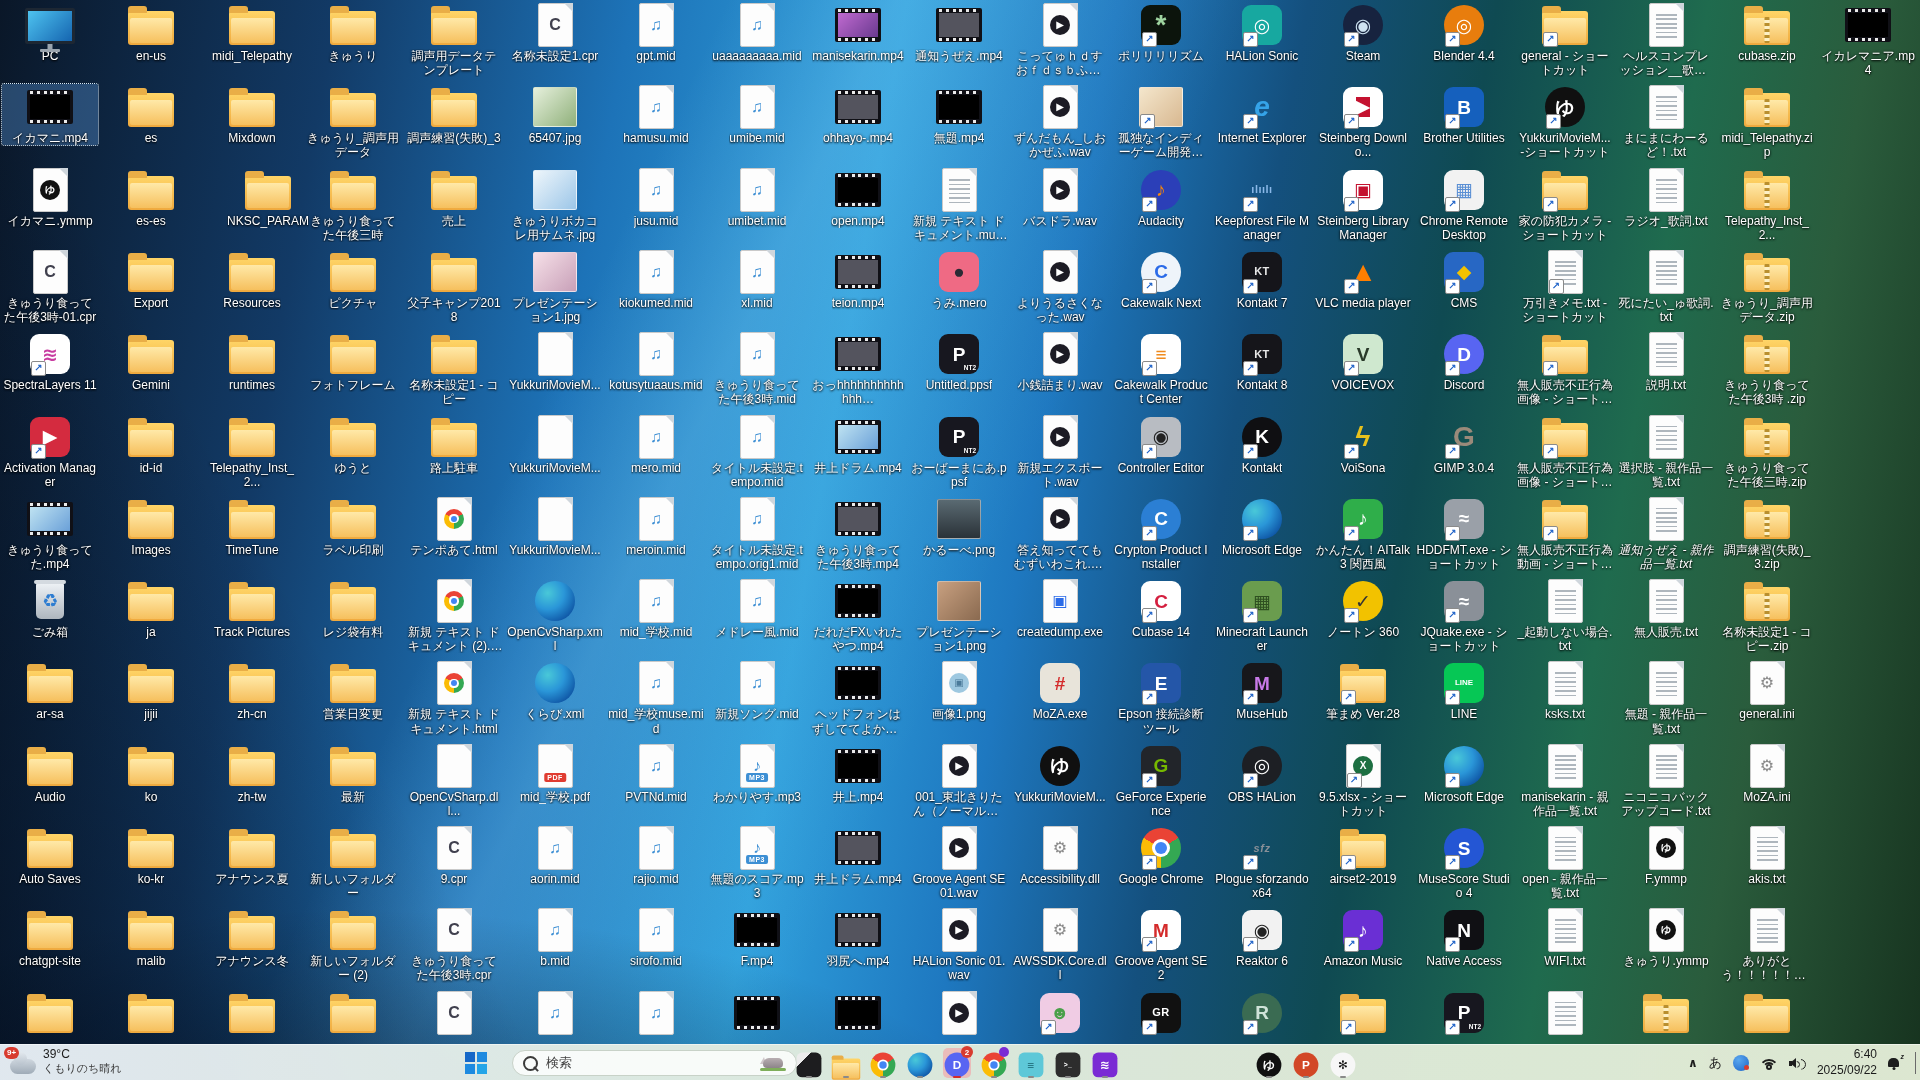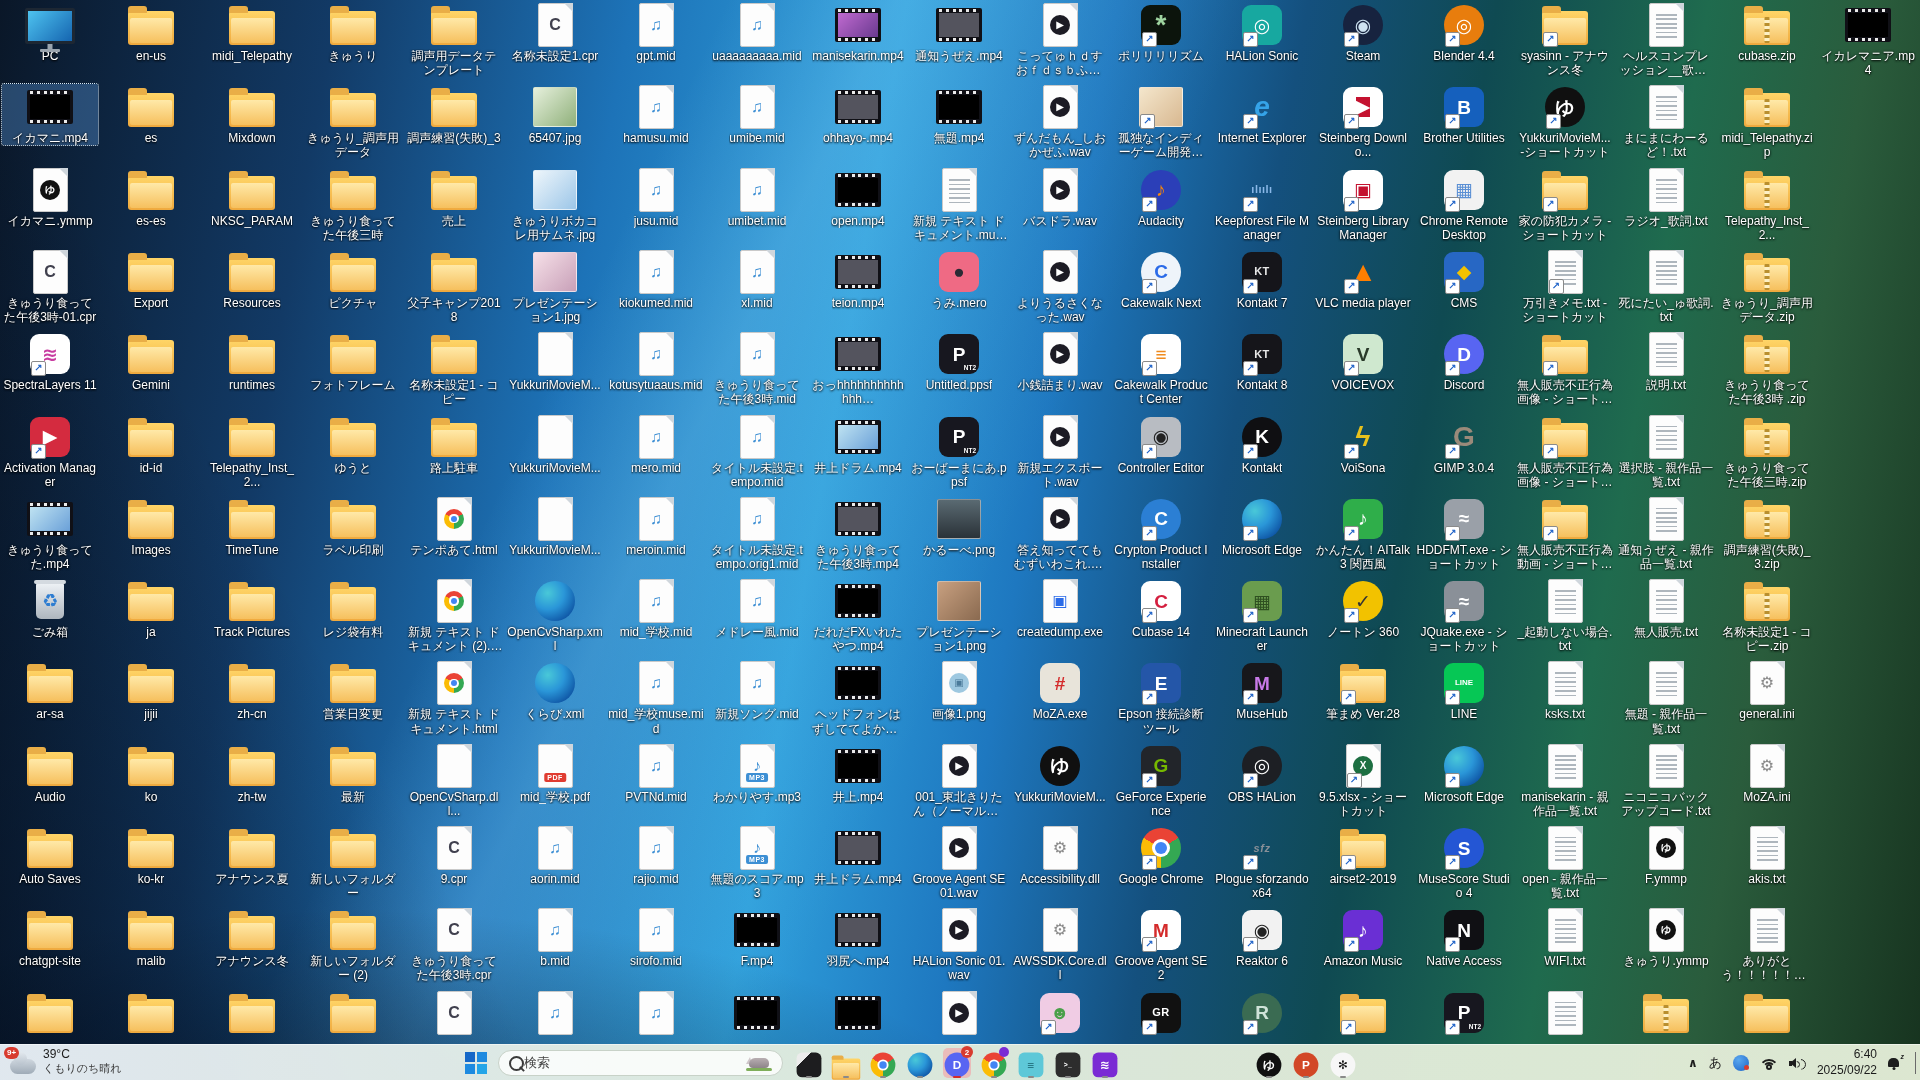--- a/index.html
+++ b/index.html
@@ -75,22 +75,22 @@
   #weather{position:absolute;left:10px;top:2px;display:flex;align-items:center;gap:7px;cursor:default}
   .cloud{position:relative;width:26px;height:15px;background:linear-gradient(180deg,#cfd7df,#9fabb7);border-radius:10px;margin-top:10px}
   .cloud::before{content:'';position:absolute;left:4px;top:-7px;width:13px;height:13px;background:linear-gradient(180deg,#e2e8ee,#b9c3cd);border-radius:50%}
   .wbadge{position:absolute;left:-6px;top:-12px;background:#d83b2f;color:#fff;font-size:8px;font-weight:bold;border-radius:8px;padding:2px 3px;line-height:1}
   .wtxt{display:flex;flex-direction:column;line-height:1.25}
   .wtemp{font-size:12px;color:#1b1b1b}
   .wcond{font-size:11px;color:#3a3a3a}
   #start{position:absolute;left:463px;top:6px;width:26px;height:24px;display:flex;align-items:center;justify-content:center;border-radius:4px}
   .winlogo{display:grid;grid-template-columns:10px 10px;grid-template-rows:10px 10px;gap:2px}
   .winlogo i{display:block}
-  #search{position:absolute;left:498px;top:5px;width:285px;height:26px;background:rgba(255,255,255,.8);
-      border:1px solid #c8d2c8;border-radius:14px;display:flex;align-items:center;padding:0 10px;box-sizing:border-box;}
+  #search{position:absolute;left:512px;top:5px;width:285px;height:26px;background:rgba(255,255,255,.8);
+      border:1px solid #c8d2c8;border-radius:14px;display:flex;align-items:center;padding:0 10px;box-sizing:border-box;gap:8px}
   .mag{width:11px;height:11px;border:2px solid #3a3a3a;border-radius:50%;position:relative;flex:none}
   .mag::after{content:'';position:absolute;width:2px;height:6px;background:#3a3a3a;transform:rotate(-45deg);left:10px;top:8px}
   .sph{flex:1;font-size:13px;color:#3f3f3f}
   .rhino{position:relative;width:26px;height:16px;flex:none}
   .rbody{position:absolute;left:3px;top:3px;width:20px;height:10px;background:linear-gradient(180deg,#b8aeb2,#8d8489);border-radius:6px 5px 4px 4px}
   .rhorn{position:absolute;left:0;top:2px;width:0;height:0;border-bottom:7px solid #cfc6ca;border-left:4px solid transparent;border-right:2px solid transparent}
   .rgrass{position:absolute;left:0;bottom:0;width:26px;height:3px;background:#7fae5a;border-radius:2px}
   #tbapps{position:absolute;left:795px;top:3px;display:flex;align-items:flex-start;gap:9px}
   .tbapp{position:relative;width:28px;height:30px;display:flex;flex-direction:column;align-items:center;border-radius:5px}
   .tbapp .ico{transform:scale(.62);transform-origin:center 12px}
@@ -244,21 +244,21 @@
         </div>
         <span class="sc">↗</span>
       </div>
       <div class="lbl">Blender 4.4</div>
     </div>
     <div class="cell" style="left: 1517px; top: 2px;">
       <div class="icoarea">
         <div class="ico b-folder"></div>
         <span class="sc">↗</span>
       </div>
-      <div class="lbl">syasinn - アナウンス冬</div>
+      <div class="lbl">general - ショートカット</div>
     </div>
     <div class="cell" style="left: 1618px; top: 2px;">
       <div class="icoarea">
         <div class="ico b-page lines"></div>
       </div>
       <div class="lbl">ヘルスコンプレッション__歌詞.txt</div>
     </div>
     <div class="cell" style="left: 1719px; top: 2px;">
       <div class="icoarea">
         <div class="ico b-folder">
@@ -421,21 +421,21 @@
         </div>
       </div>
       <div class="lbl">イカマニ.ymmp</div>
     </div>
     <div class="cell" style="left: 103px; top: 166.6px;">
       <div class="icoarea">
         <div class="ico b-folder"></div>
       </div>
       <div class="lbl">es-es</div>
     </div>
-    <div class="cell" style="left: 204px; top: 166.6px;">
+    <div class="cell" style="left: 220px; top: 166.6px;">
       <div class="icoarea">
         <div class="ico b-folder"></div>
       </div>
       <div class="lbl">NKSC_PARAM</div>
     </div>
     <div class="cell" style="left: 305px; top: 166.6px;">
       <div class="icoarea">
         <div class="ico b-folder"></div>
       </div>
       <div class="lbl">きゅうり食ってた午後三時</div>
@@ -1078,21 +1078,21 @@
       </div>
       <div class="lbl">HDDFMT.exe - ショートカット</div>
     </div>
     <div class="cell" style="left: 1517px; top: 495.8px;">
       <div class="icoarea">
         <div class="ico b-folder"></div>
         <span class="sc">↗</span>
       </div>
       <div class="lbl">無人販売不正行為動画 - ショートカット</div>
     </div>
-    <div class="cell" style="left: 1618px; top: 495.8px;">
+    <div class="cell" style="left: 1618px; top: 495.8px; font-style: italic;">
       <div class="icoarea">
         <div class="ico b-page lines"></div>
       </div>
       <div class="lbl">通知うぜえ - 親作品一覧.txt</div>
     </div>
     <div class="cell" style="left: 1719px; top: 495.8px;">
       <div class="icoarea">
         <div class="ico b-folder">
           <span class="zipper"></span>
         </div>

